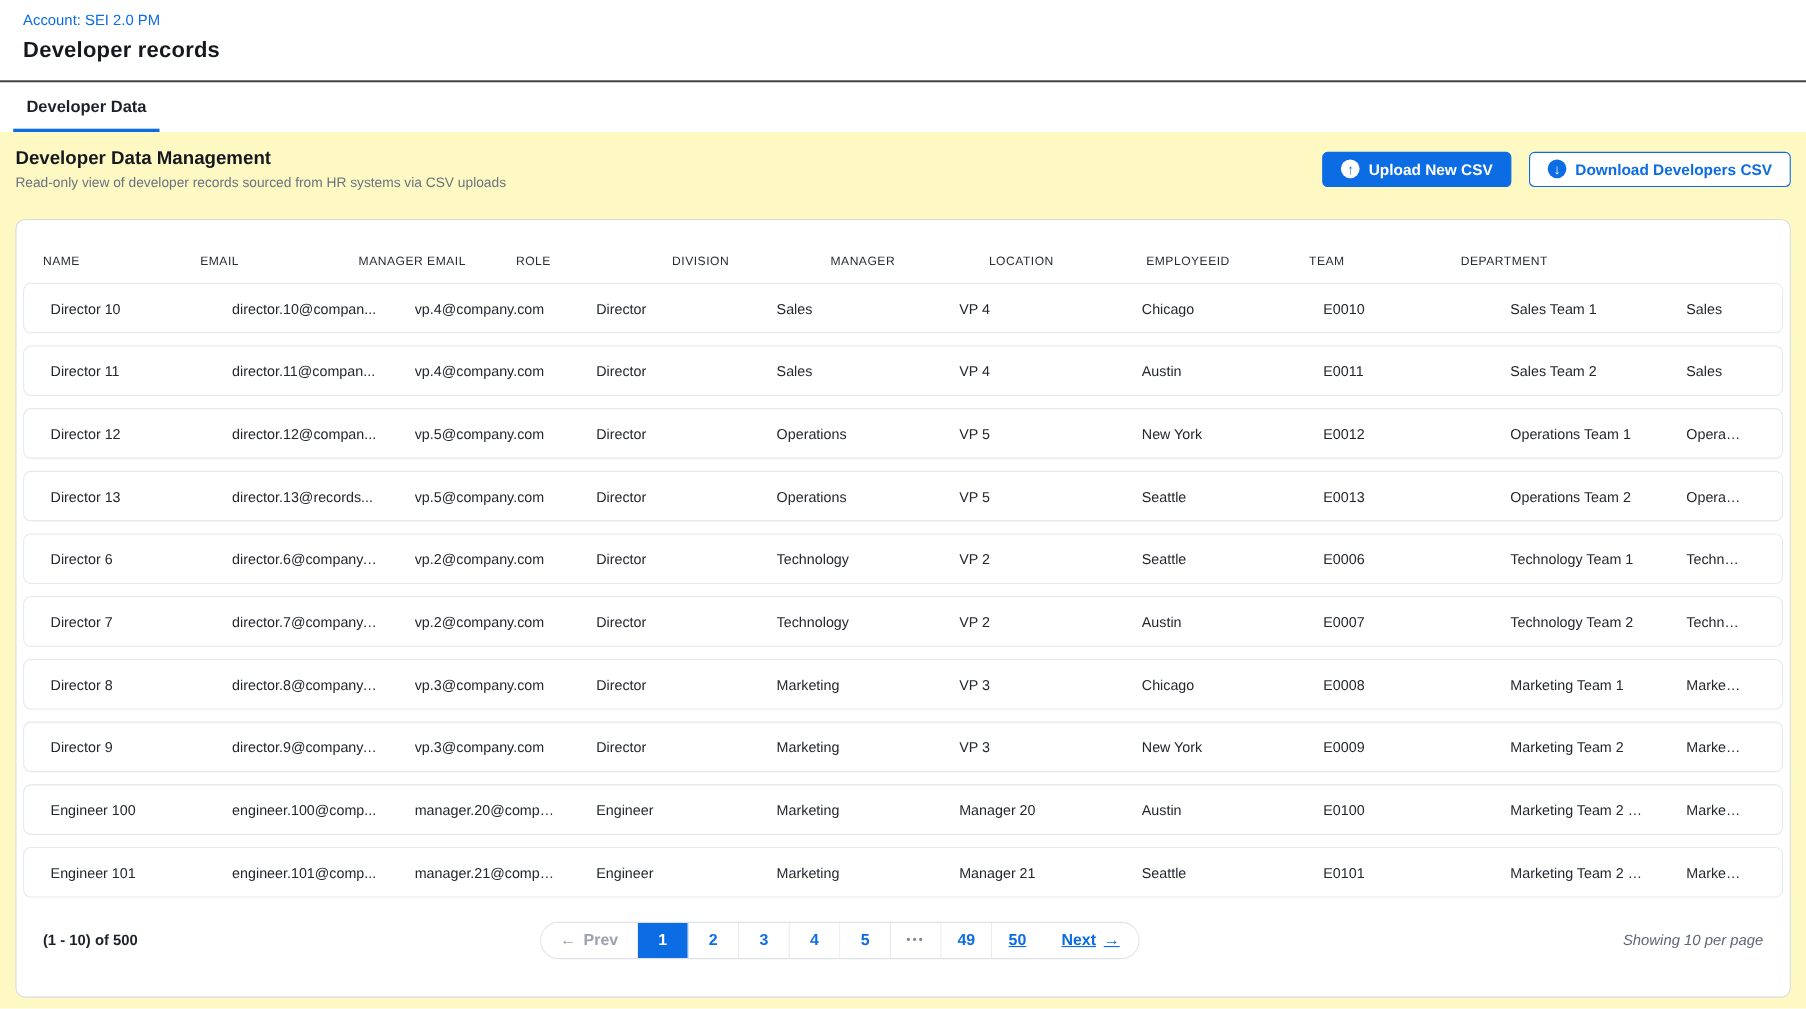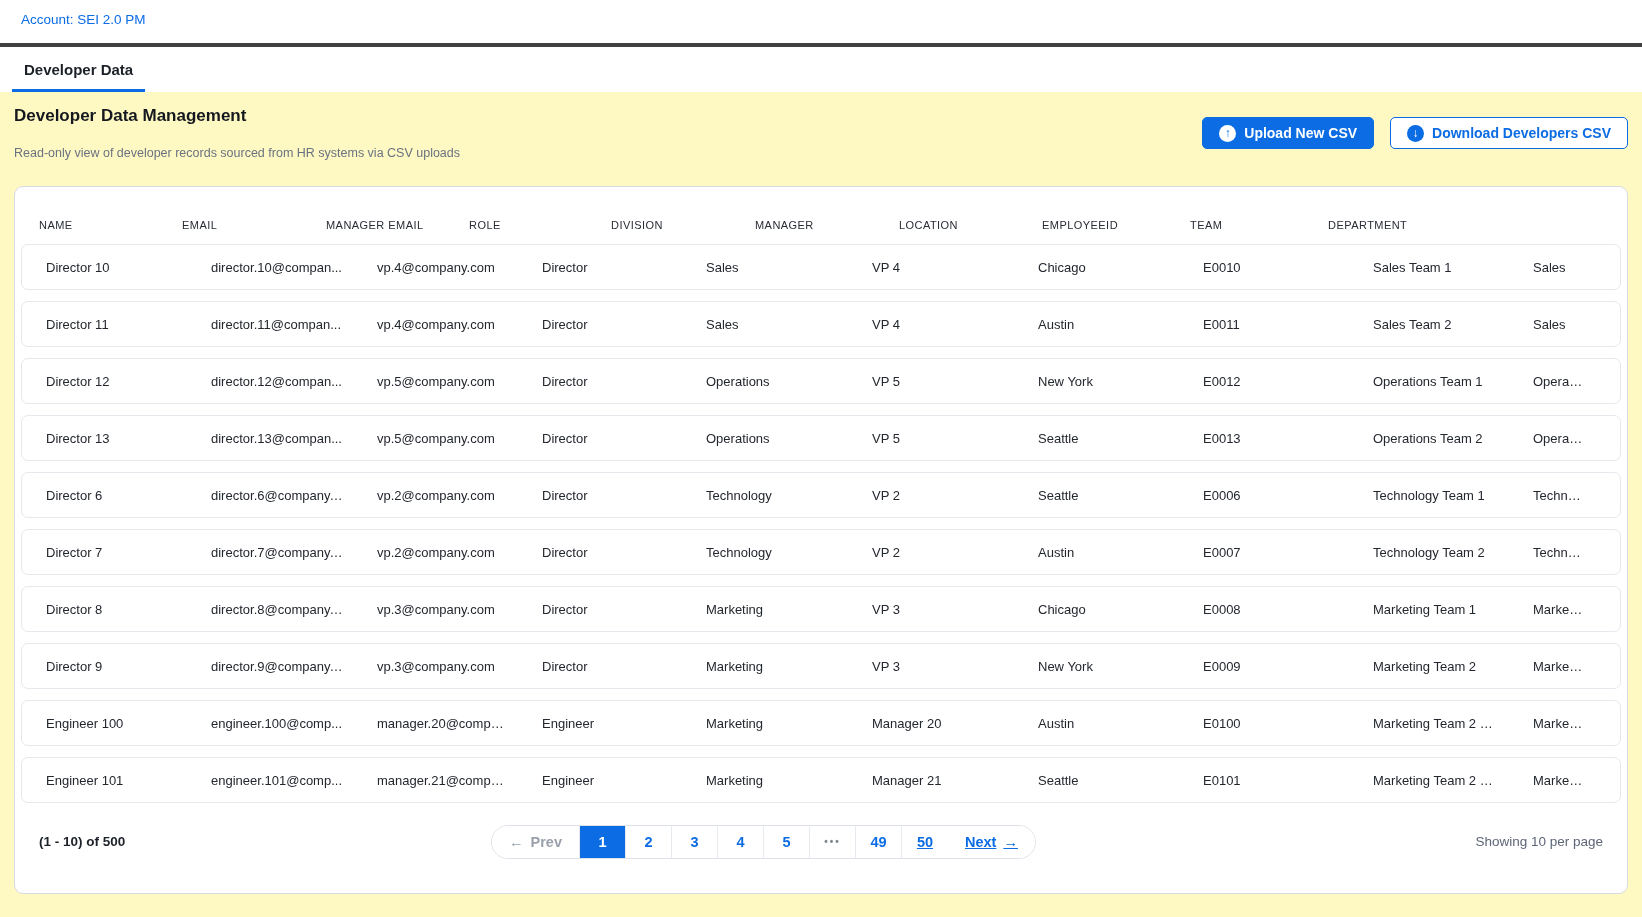--- a/index.html
+++ b/index.html
@@ -7,67 +7,68 @@
   body {
     font-family: "Liberation Sans", "DejaVu Sans", sans-serif;
     background: #ffffff;
     color: #1c2028;
     display: flex;
     flex-direction: column;
     overflow: hidden;
   }
 
   
-  .top-header { padding: 10px 21px 15px; border-bottom: 4px solid #404040; background: #fff; }
+  .top-header { padding: 10px 21px 15px; border-bottom: 2px solid #404040; background: #fff; }
   .account-link { font-size: 13.5px; font-weight: 500; color: #0b6ce4; text-decoration: none; display: inline-block; cursor: pointer; }
   .page-title { margin-top: 7px; font-size: 20px; font-weight: 700; color: #15181e; letter-spacing: .2px; }
 
   
   .tabs { display: flex; padding: 0 12px; background: #fff; }
   .tab { padding: 14px 12px 11px; font-size: 15px; font-weight: 600; color: #1c2028; border-bottom: 3px solid transparent; cursor: pointer; background: none; border-top: none; border-left: none; border-right: none; font-family: inherit; }
   .tab.active { border-bottom-color: #0b6ce4; }
 
   
   .section { flex: 1; background: #fef9c3; padding: 14px 14px 0; }
   .section-head { display: flex; justify-content: space-between; align-items: center; padding: 0 0 0 0; }
   .section-title { font-size: 17px; font-weight: 700; color: #15181e; }
-  .section-subtitle { margin-top: 20px; font-size: 12.5px; color: #6a7280; }
+  .section-subtitle { margin-top: 5px; font-size: 12.5px; color: #6a7280; }
   .head-buttons { display: flex; gap: 16px; align-items: center; }
   .btn { display: inline-flex; align-items: center; gap: 8px; height: 32px; padding: 0 16px; border-radius: 5px; font-size: 14px; font-weight: 700; font-family: inherit; cursor: pointer; }
   .btn-primary { background: #0b6ce4; color: #fff; border: 1px solid #0b6ce4; }
   .btn-outline { background: #fff; color: #0b6ce4; border: 1px solid #0b6ce4; }
   .circle-icon { width: 17px; height: 17px; border-radius: 50%; display: inline-flex; align-items: center; justify-content: center; font-size: 12px; font-weight: 700; line-height: 1; }
   .circle-icon.white { background: #fff; color: #0b6ce4; }
   .circle-icon.blue { background: #0b6ce4; color: #fff; }
 
   
   .card { margin-top: 26px; background: #fff; border: 1px solid #d7dce3; border-radius: 9px; padding: 16px 6px; }
   .grid { display: grid; grid-template-columns: 143px 144px 143px 142px 144px 144px 143px 148px 138px 1fr; align-items: center; }
   .thead { padding: 16px 18px 13px; }
   .th { font-size: 11px; font-weight: 500; letter-spacing: .45px; color: #282c34; text-transform: uppercase; white-space: nowrap; overflow: hidden; }
   .row { height: 46px; padding: 0 24px; background: #fff; border: 1px solid #e5e8ed; border-radius: 7px; margin: 0 0 11px; gap: 22px; }
   .td { font-size: 13px; color: #23272e; white-space: nowrap; overflow: hidden; text-overflow: ellipsis; padding-right: 12px; }
 
   
   .card-footer { display: flex; align-items: center; padding: 20px 18px 28px; position: relative; }
   .range-label { font-size: 13.5px; font-weight: 600; color: #1d212a; }
-  .per-page { margin-left: auto; font-size: 13.5px; color: #5d6577; }
+  .per-page { margin-left: auto; font-size: 13.5px; color: #5d6577; font-style: italic; }
   .pager { position: absolute; left: 470px; display: inline-flex; align-items: stretch; height: 34px; border: 1px solid #dfe3e9; border-radius: 18px; background: #fff; overflow: hidden; }
   .pg { min-width: 46px; padding: 0 12px; display: inline-flex; align-items: center; justify-content: center; gap: 7px; border: none; border-right: 1px solid #e7eaee; background: #fff; font-family: inherit; font-size: 14.5px; font-weight: 600; color: #0b6ce4; cursor: pointer; }
   .pg:last-child { border-right: none; text-decoration: underline; }
   .pg.prev { color: #9aa1ac; padding: 0 17px; }
   .pg.next { padding: 0 17px; }
   .pg.active { background: #0b6ce4; color: #fff; }
   .pg.dots { color: #7d848e; font-size: 10px; letter-spacing: 2px; cursor: default; }
 </style>
 </head>
 <body>
 
 <div class="top-header">
   <a class="account-link">Account: SEI 2.0 PM</a>
+  <div class="page-title">Developer records</div>
 </div>
 
 <div class="tabs">
   <button class="tab active">Developer Data</button>
 </div>
 
 <div class="section">
 
   <div class="section-head">
     <div>
@@ -131,21 +132,21 @@
           <span class="td">Director</span>
           <span class="td">Operations</span>
           <span class="td">VP 5</span>
           <span class="td">New York</span>
           <span class="td">E0012</span>
           <span class="td">Operations Team 1</span>
           <span class="td">Operations</span>
         </div>
         <div class="grid row">
           <span class="td">Director 13</span>
-          <span class="td">director.13@compan...</span>
+          <span class="td">director.13@records...</span>
           <span class="td">vp.5@company.com</span>
           <span class="td">Director</span>
           <span class="td">Operations</span>
           <span class="td">VP 5</span>
           <span class="td">Seattle</span>
           <span class="td">E0013</span>
           <span class="td">Operations Team 2</span>
           <span class="td">Operations</span>
         </div>
         <div class="grid row">

